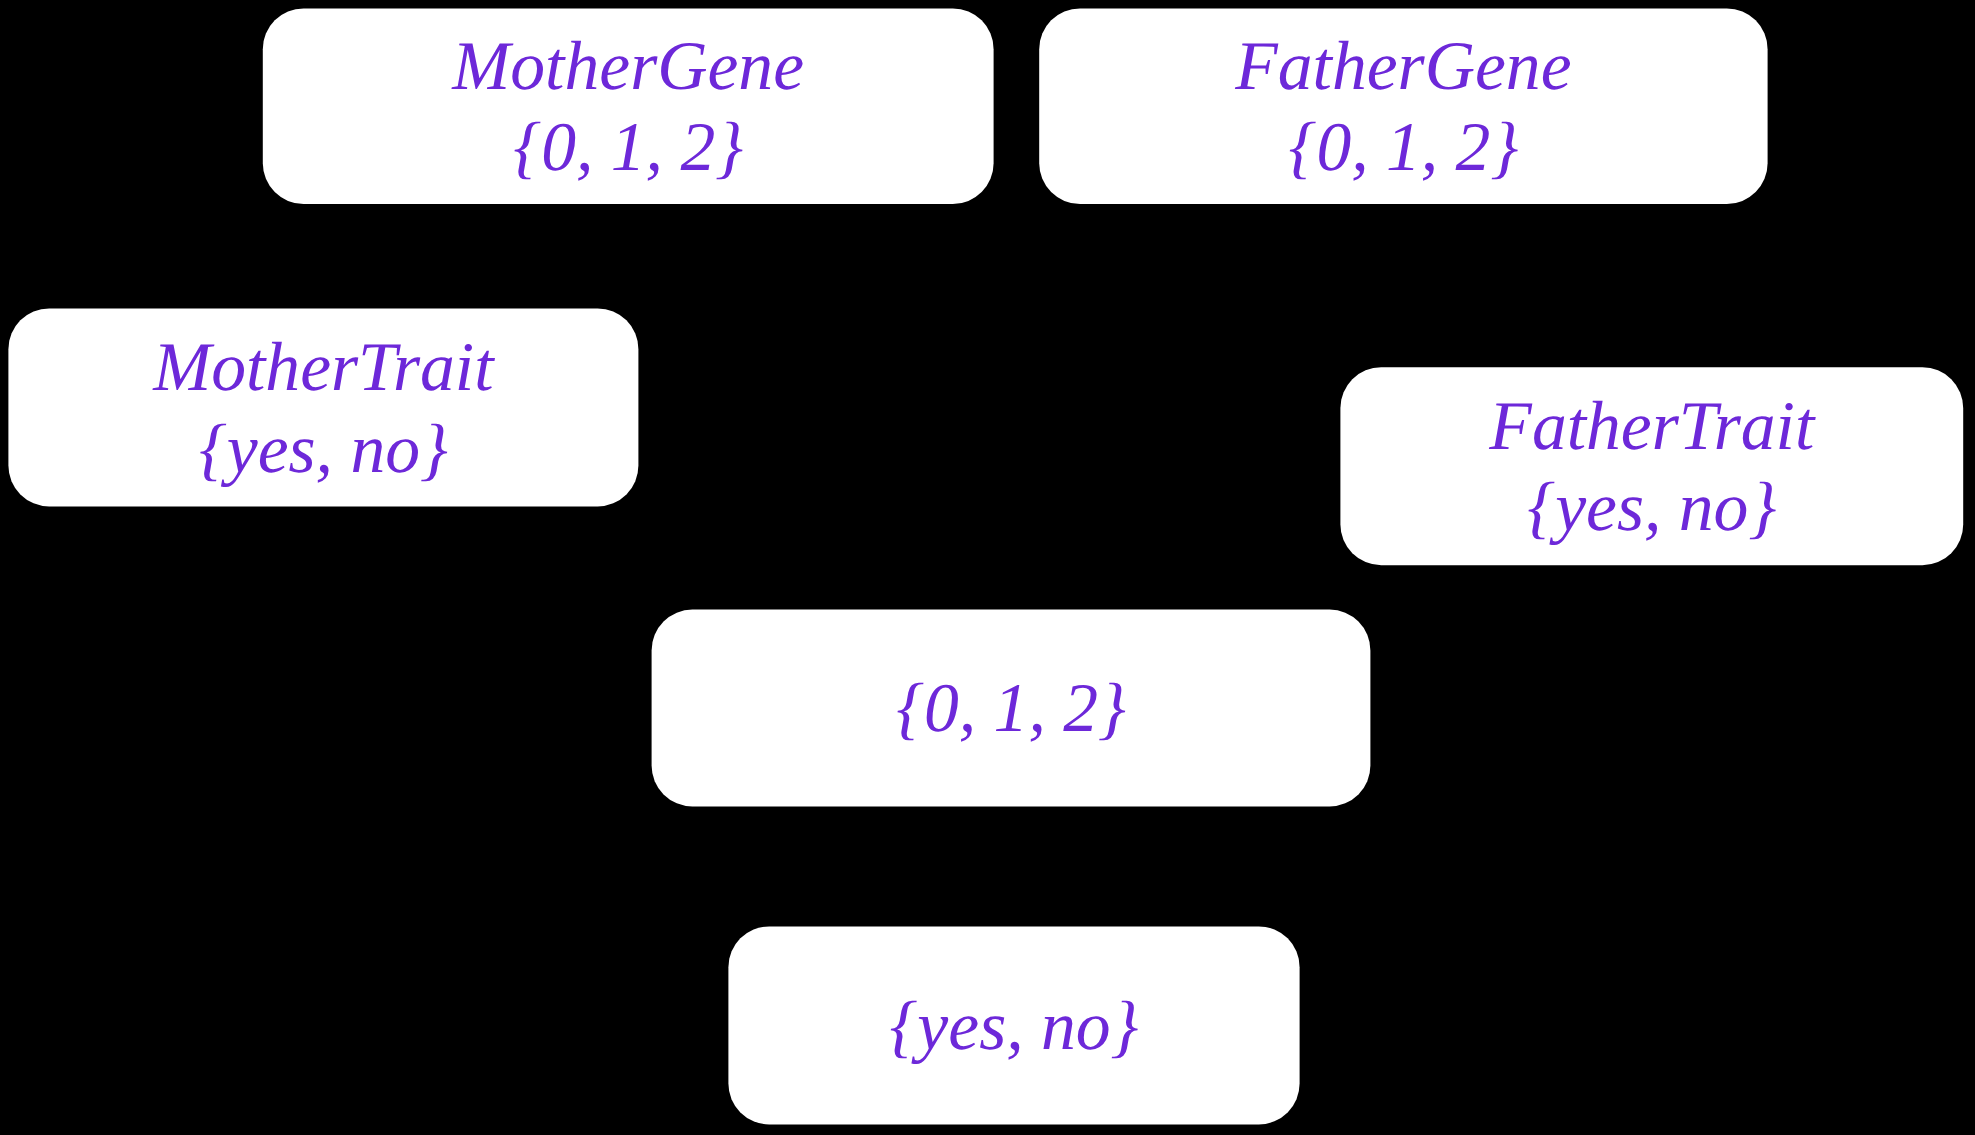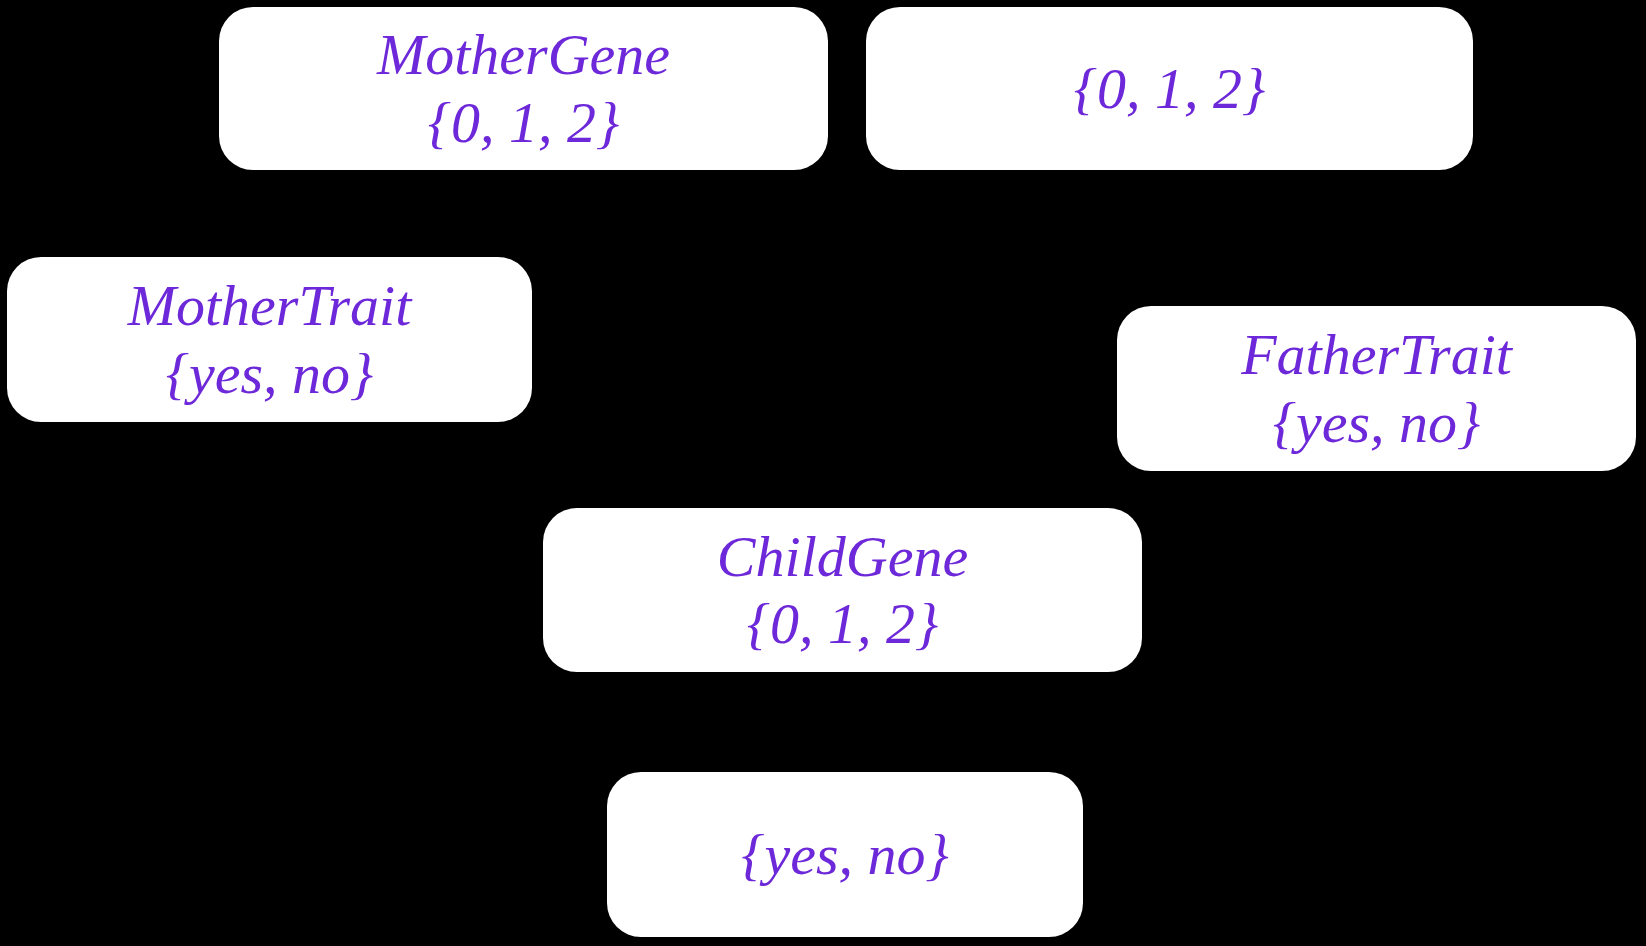--- a/index.html
+++ b/index.html
@@ -44,35 +44,35 @@
 <body>
 
 <div class="canvas">
 
   <div class="node" id="node-mother-gene">
     <div class="node-label">MotherGene</div>
     <div class="node-domain">{0, 1, 2}</div>
   </div>
 
   <div class="node" id="node-father-gene">
+    <div class="node-label">FatherGene</div>
     <div class="node-domain">{0, 1, 2}</div>
   </div>
 
   <div class="node" id="node-mother-trait">
     <div class="node-label">MotherTrait</div>
     <div class="node-domain">{yes, no}</div>
   </div>
 
   <div class="node" id="node-father-trait">
     <div class="node-label">FatherTrait</div>
     <div class="node-domain">{yes, no}</div>
   </div>
 
   <div class="node" id="node-child-gene">
-    <div class="node-label">ChildGene</div>
     <div class="node-domain">{0, 1, 2}</div>
   </div>
 
   <div class="node" id="node-child-trait">
     <div class="node-domain">{yes, no}</div>
   </div>
 
 </div>
 
 </body></html>

